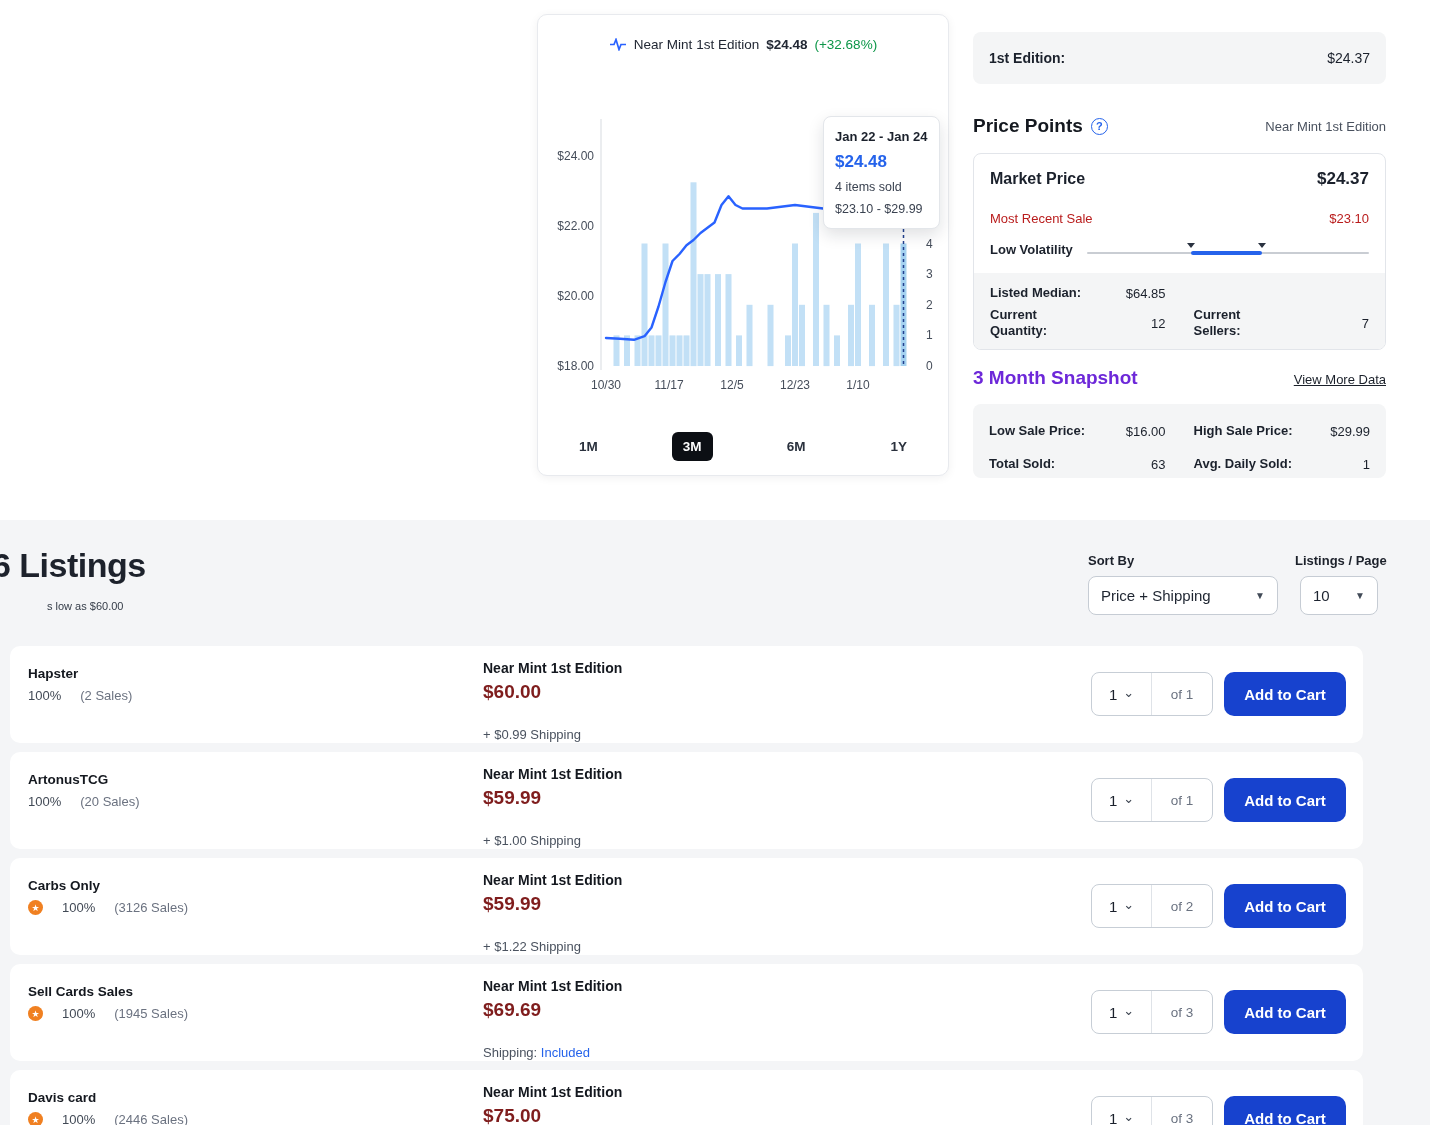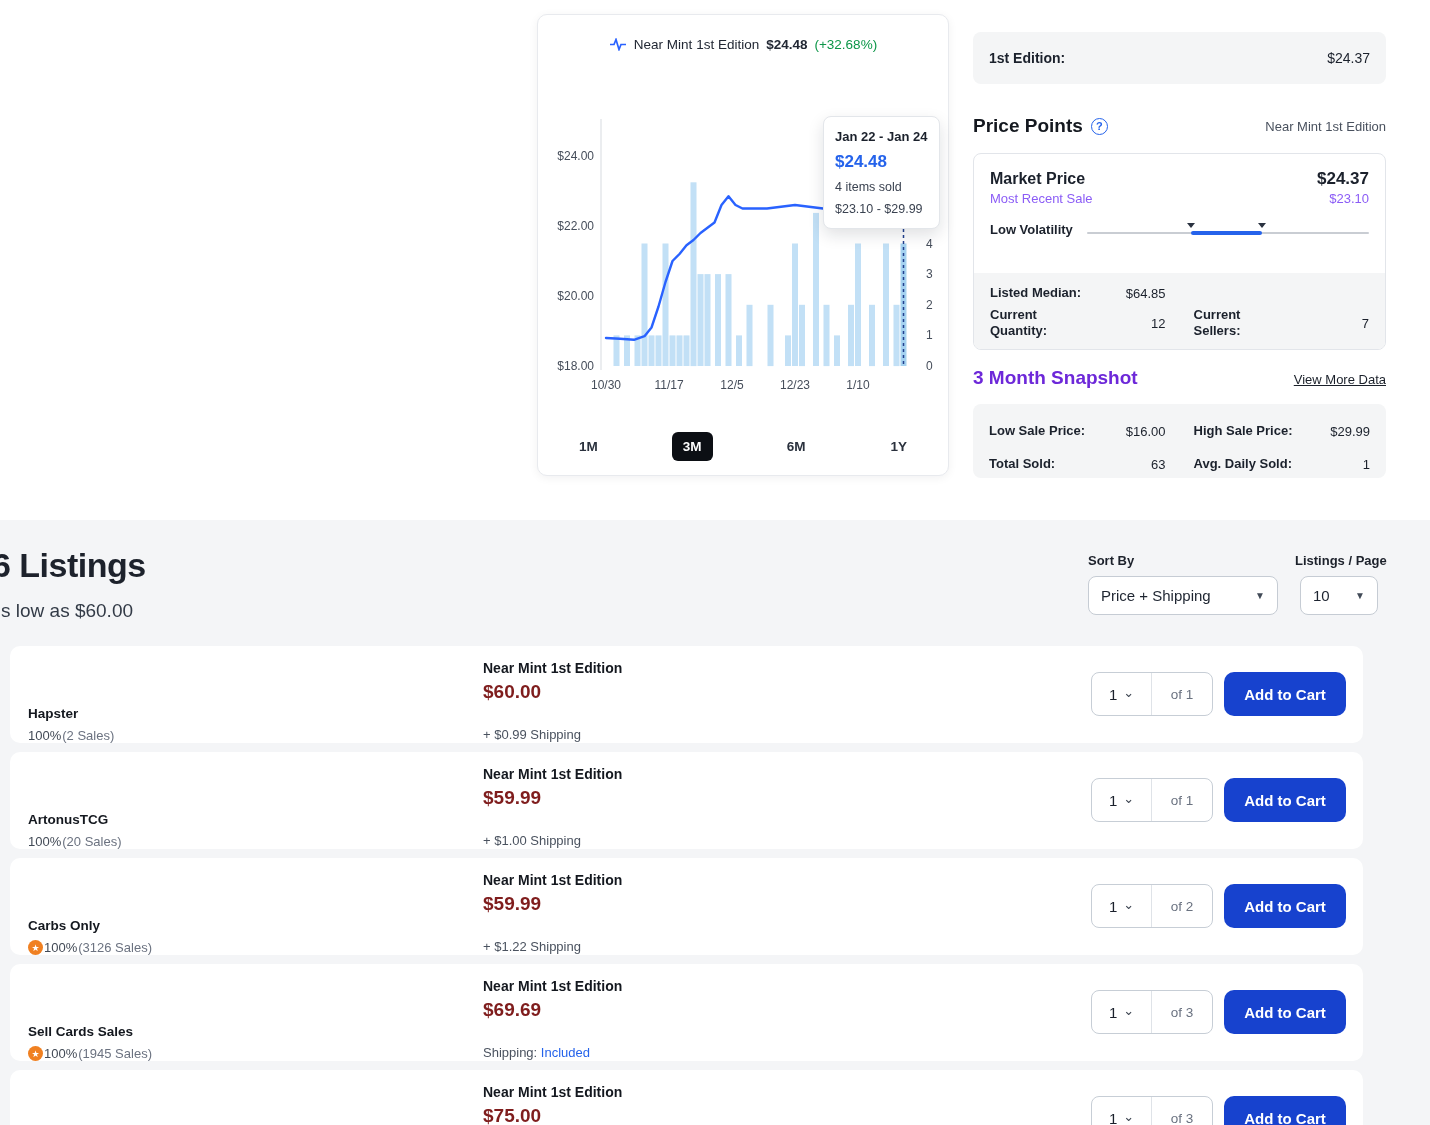--- a/index.html
+++ b/index.html
@@ -33,21 +33,21 @@
   .pp-title { font-size:19px; font-weight:bold; color:#14181f; }
   .help-icon { width:17px; height:17px; border:1.6px solid #2563eb; border-radius:50%; color:#2563eb; font-size:11px; font-weight:bold;
     display:inline-flex; align-items:center; justify-content:center; cursor:pointer; }
   .pp-condition { font-size:13px; color:#49515e; }
 
   #market-card { position:absolute; left:973px; top:153px; width:413px; height:197px; border:1px solid #e2e5ea; border-radius:8px; background:#fff; overflow:hidden; }
   .mc-top { height:119px; padding:15px 16px 0 16px; }
   .mc-row { display:flex; justify-content:space-between; align-items:center; }
   .mc-title { font-size:16px; font-weight:bold; }
   .mc-price { font-size:17px; font-weight:bold; }
-  .mc-sub { margin-top:2px; font-size:13px; color:#8b5cf6; }
+  .mc-sub { margin-top:22px; font-size:13px; color:#b91c1c; }
   .mc-vol { margin-top:16px; display:flex; align-items:center; }
   .vol-label { font-size:13px; font-weight:bold; white-space:nowrap; }
   .vol-track { position:relative; flex:1; height:14px; margin-left:14px; }
   .vol-line { position:absolute; left:0; right:0; top:9px; height:2.5px; background:#c9cdd3; border-radius:2px; }
   .vol-fill { position:absolute; left:37%; width:25%; top:8.5px; height:3.5px; background:#2563eb; border-radius:2px; }
   .vol-marker { position:absolute; top:0; width:0; height:0; border-left:4.5px solid transparent; border-right:4.5px solid transparent; border-top:5.5px solid #2a3240; }
   .vol-marker.m1 { left:calc(37% - 4px); }
   .vol-marker.m2 { left:calc(62% - 4px); }
   .mc-bottom { height:78px; background:#f4f5f6; padding:11px 16px 0 16px; display:grid; grid-template-columns:1fr 1fr; column-gap:28px; align-content:start; }
   .kv { display:flex; justify-content:space-between; align-items:center; font-size:13px; min-height:18px; }
@@ -60,35 +60,35 @@
   .snap-title { font-size:19px; font-weight:bold; color:#6d28d9; }
   .snap-link { font-size:13px; color:#1a202a; text-decoration:underline; cursor:pointer; }
   #snapshot-box { position:absolute; left:973px; top:404px; width:413px; height:74px; background:#f4f5f6; border-radius:8px;
     padding:14px 16px 0 16px; display:grid; grid-template-columns:1fr 1fr; column-gap:28px; row-gap:6px; }
   #snapshot-box .kv + .kv { margin-top:0; }
   #snapshot-box .kv .k { width:auto; }
 
   
   #listings-section { position:absolute; left:0; top:520px; width:1430px; height:605px; background:#f4f5f7; }
   #listings-title { position:absolute; left:-8px; top:26px; font-size:34px; font-weight:800; color:#1d222c; letter-spacing:-.5px; }
-  #listings-subtitle { position:absolute; left:1px; top:80px; font-size:19px; color:#333b47; }
+  #listings-subtitle { position:absolute; left:1px; top:80px; font-size:11px; color:#333b47;padding-left:46px; }
   .hdr-label { position:absolute; top:33px; font-size:13px; font-weight:bold; color:#1c212b; }
   #sortby-label { left:1088px; }
   #perpage-label { left:1295px; }
   .select-box { position:absolute; top:56px; height:39px; background:#fff; border:1px solid #c6ccd4; border-radius:8px;
     display:flex; align-items:center; justify-content:space-between; padding:0 12px; font-size:15px; color:#1d2430; cursor:pointer; }
   #sortby-select { left:1088px; width:190px; }
   #perpage-select { left:1300px; width:78px; }
   .select-chev { font-size:10px; color:#414a57; }
 
   #listing-rows { position:absolute; left:10px; top:126px; width:1353px; }
   .listing-card { position:relative; height:97px; background:#fff; border-radius:10px; margin-bottom:9px; }
-  .seller { position:absolute; left:18px; top:20px;margin-top:40px; }
+  .seller { position:absolute; left:18px; top:20px; }
   .seller-name { font-size:13.5px; font-weight:bold; color:#14181f; cursor:pointer; }
-  .seller-rating { margin-top:7px; display:flex; gap:1px; align-items:center; font-size:13px; color:#424a56; }
+  .seller-rating { margin-top:7px; display:flex; gap:19px; align-items:center; font-size:13px; color:#424a56; }
   .star { width:15px; height:15px; border-radius:50%; background:#f08021; color:#fff; font-size:9px; display:inline-flex; align-items:center; justify-content:center; }
   .sales { color:#6b7280; }
   .item-info { position:absolute; left:473px; top:14px; }
   .condition { font-size:14px; font-weight:bold; color:#14181f; }
   .price { margin-top:5px; font-size:19px; font-weight:bold; color:#7f1d1d; }
   .shipping { margin-top:24px; font-size:13px; color:#4a525f; }
   .ship-link { color:#2563eb; cursor:pointer; }
   .controls { position:absolute; right:17px; top:26px; display:flex; gap:11px; height:44px; }
   .qty-group { display:flex; border:1px solid #c7ced6; border-radius:8px; overflow:hidden; background:#fff; }
   .qty-select { width:60px; display:flex; align-items:center; justify-content:center; gap:6px; font-size:15px; border-right:1px solid #dfe3e8; cursor:pointer; }

